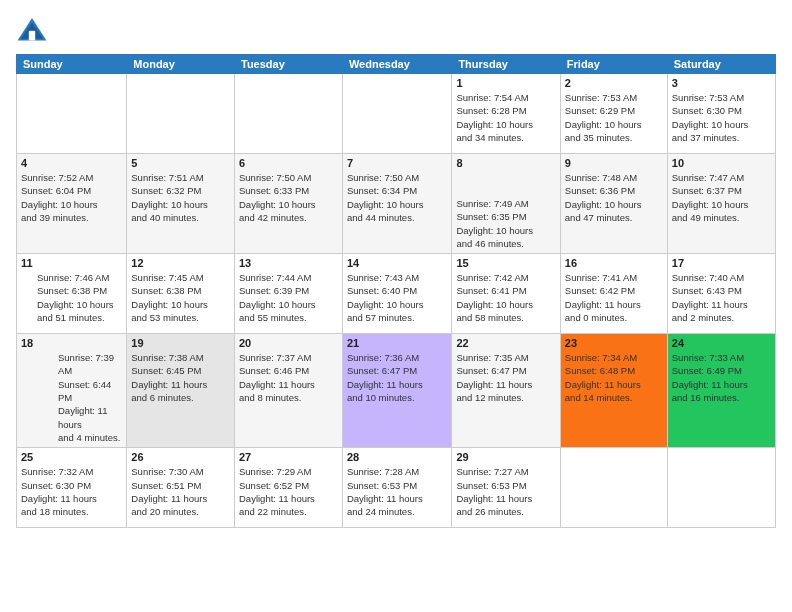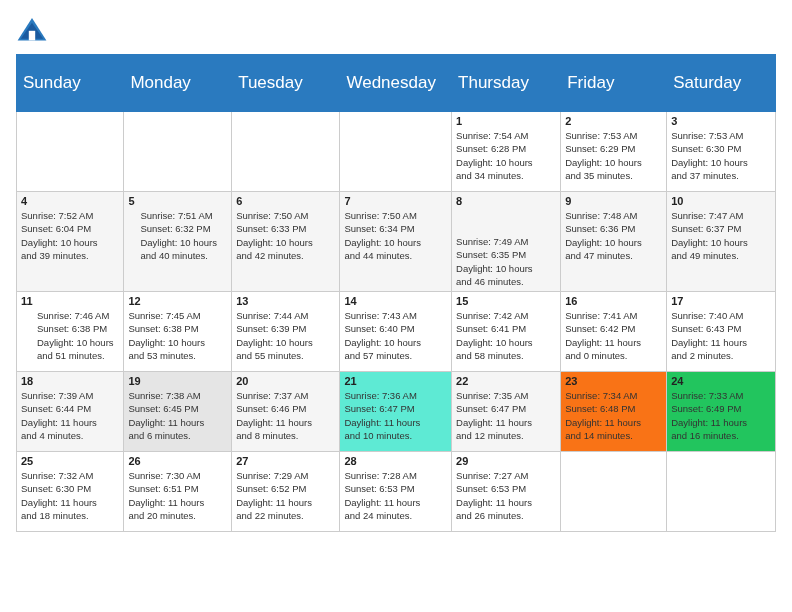--- a/index.html
+++ b/index.html
@@ -52,24 +52,24 @@
       color: #555;
     }
     .calendar {
       width: 100%;
       border-collapse: collapse;
       font-size: 10px;
     }
     .calendar th {
       background: #2a7abf;
       color: #fff;
-      padding: 18px 6px;
+      padding: 3px 6px;
       text-align: left;
-      font-size: 17px;
-      font-weight: normal;
+      font-size: 11px;
+      font-weight: bold;
       border: 1px solid #2a7abf;
     }
     .calendar td {
       border: 1px solid #ccc;
       vertical-align: top;
       padding: 3px 4px;
       width: 113px;
       height: 80px;
       background: #fff;
     }
@@ -157,21 +157,21 @@
         <tr>
           <td style="background: rgb(245, 245, 245);">
             <span class="day-num">4</span>
             <div class="day-info" style="white-space: pre-line;">Sunrise: 7:52 AM
 Sunset: 6:04 PM
 Daylight: 10 hours
 and 39 minutes.</div>
           </td>
           <td style="background: rgb(245, 245, 245);">
             <span class="day-num">5</span>
-            <div class="day-info" style="white-space: pre-line; margin-left: 12px;">Sunrise: 7:51 AM
+            <div class="day-info" style="white-space: pre-line;">Sunrise: 7:51 AM
 Sunset: 6:32 PM
 Daylight: 10 hours
 and 40 minutes.</div>
           </td>
           <td style="background: rgb(245, 245, 245);">
             <span class="day-num">6</span>
             <div class="day-info" style="white-space: pre-line;">Sunrise: 7:50 AM
 Sunset: 6:33 PM
 Daylight: 10 hours
 and 42 minutes.</div>
@@ -252,40 +252,40 @@
             <span class="day-num">17</span>
             <div class="day-info" style="white-space: pre-line;">Sunrise: 7:40 AM
 Sunset: 6:43 PM
 Daylight: 11 hours
 and 2 minutes.</div>
           </td>
         </tr>
         <tr>
           <td style="background: rgb(245, 245, 245);">
             <span class="day-num">18</span>
-            <div class="day-info" style="white-space: pre-line;">Sunrise: 7:39 AM
+            <div class="day-info" style="white-space: pre-line; margin-left: 37px;">Sunrise: 7:39 AM
 Sunset: 6:44 PM
 Daylight: 11 hours
 and 4 minutes.</div>
           </td>
           <td style="background: #e5e5e5;">
             <span class="day-num">19</span>
             <div class="day-info" style="white-space: pre-line;">Sunrise: 7:38 AM
 Sunset: 6:45 PM
 Daylight: 11 hours
 and 6 minutes.</div>
           </td>
           <td style="background: rgb(245, 245, 245);">
             <span class="day-num">20</span>
             <div class="day-info" style="white-space: pre-line;">Sunrise: 7:37 AM
 Sunset: 6:46 PM
 Daylight: 11 hours
 and 8 minutes.</div>
           </td>
-          <td style="background: #5eead4;">
+          <td style="background: #c4b5fd;">
             <span class="day-num">21</span>
             <div class="day-info" style="white-space: pre-line;">Sunrise: 7:36 AM
 Sunset: 6:47 PM
 Daylight: 11 hours
 and 10 minutes.</div>
           </td>
           <td style="background: rgb(245, 245, 245);">
             <span class="day-num">22</span>
             <div class="day-info" style="white-space: pre-line;">Sunrise: 7:35 AM
 Sunset: 6:47 PM

